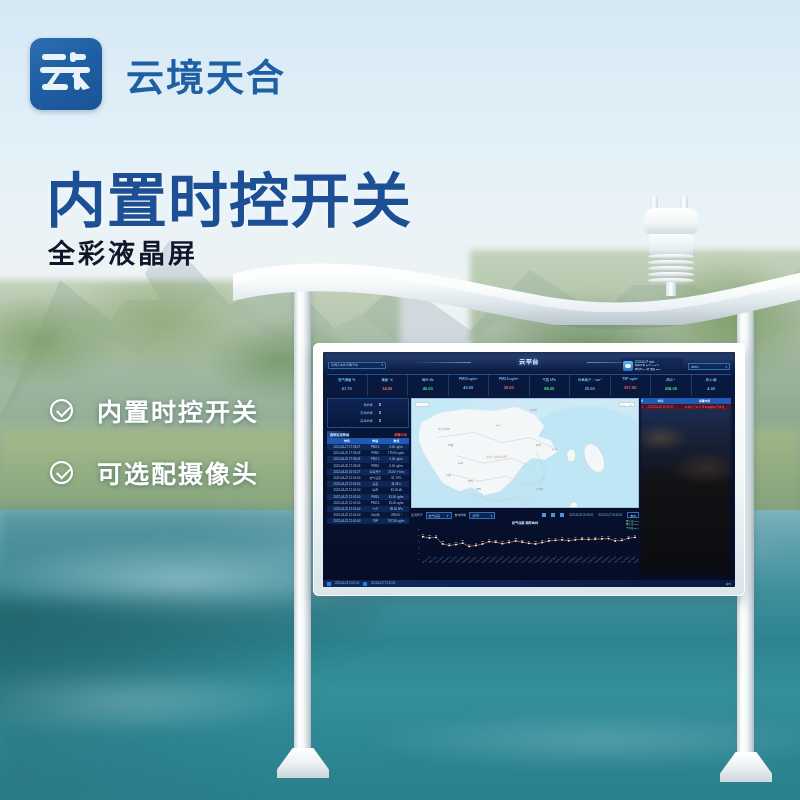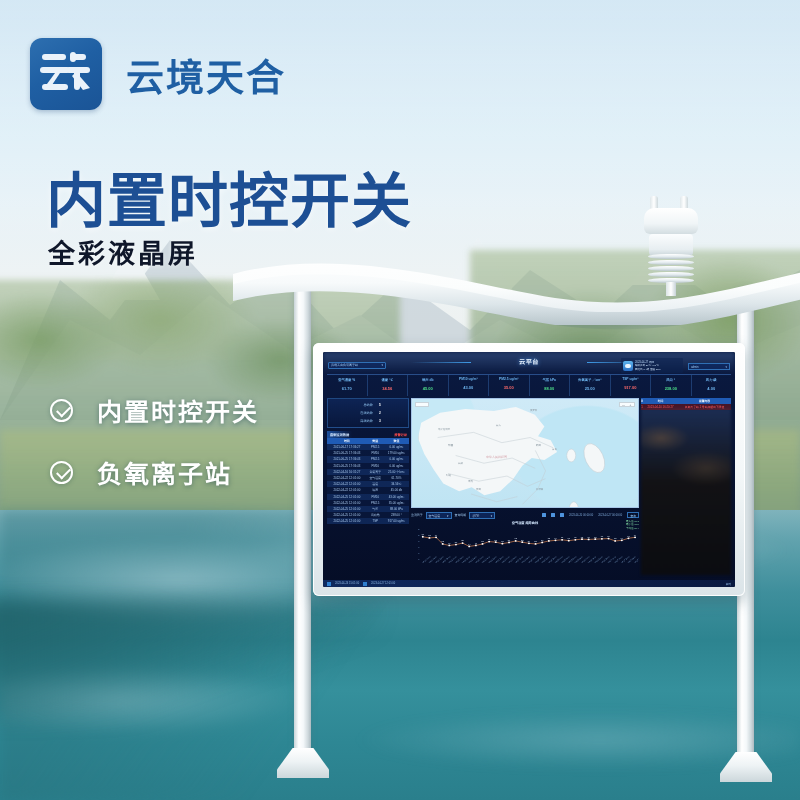--- a/index.html
+++ b/index.html
@@ -789,15 +789,15 @@
 <div class="headline">内置时控开关</div>
 <div class="subhead">全彩液晶屏</div>
 
 <div class="features" id="feature-list">
     <div class="feature">
       <span class="feat-icon"></span>
       <span class="feat-text">内置时控开关</span>
     </div>
     <div class="feature">
       <span class="feat-icon"></span>
-      <span class="feat-text">负氧离子站</span>
+      <span class="feat-text">可选配摄像头</span>
     </div>
   </div>
 
 </body></html>

